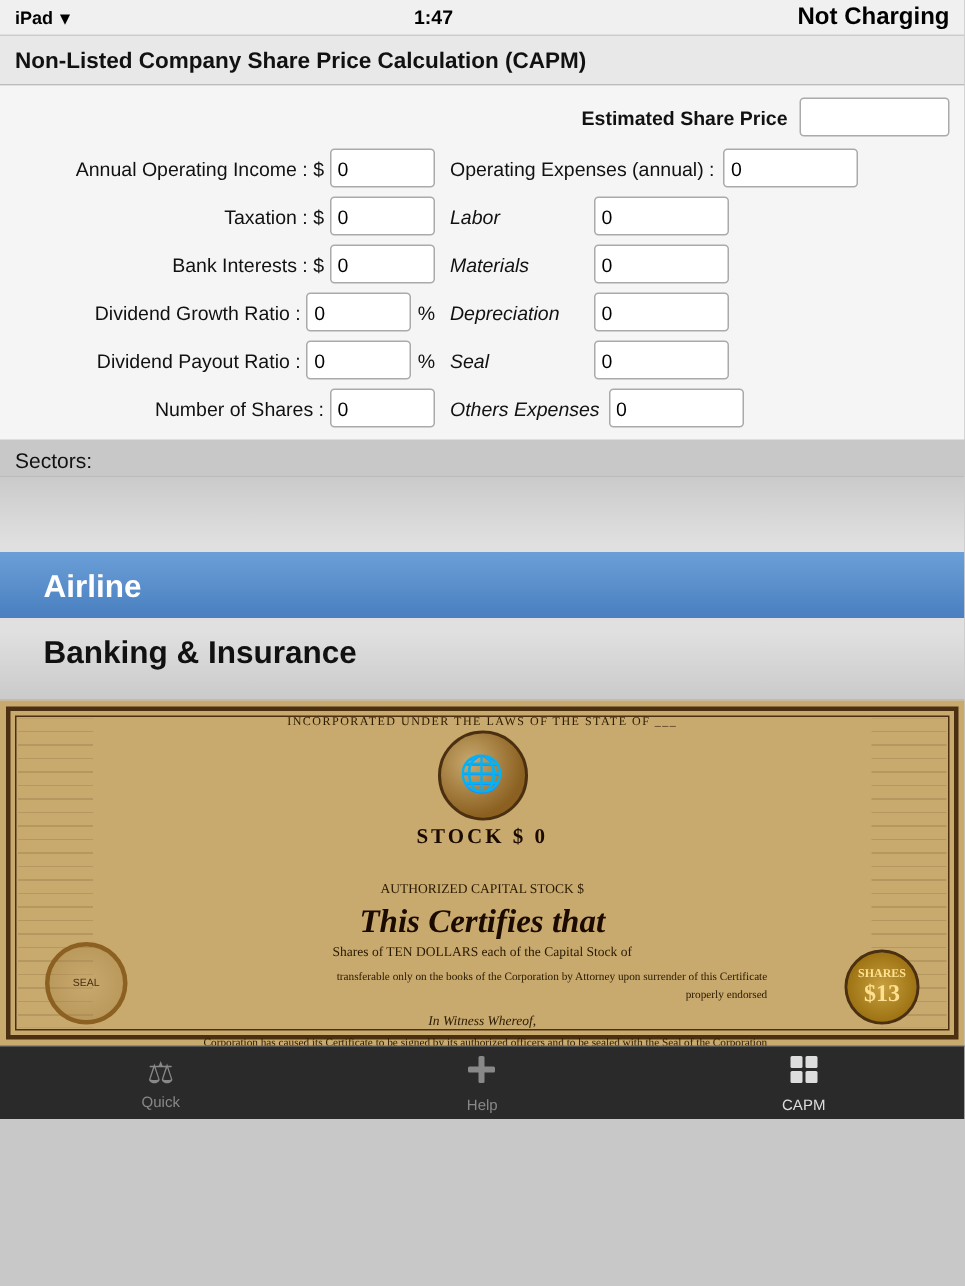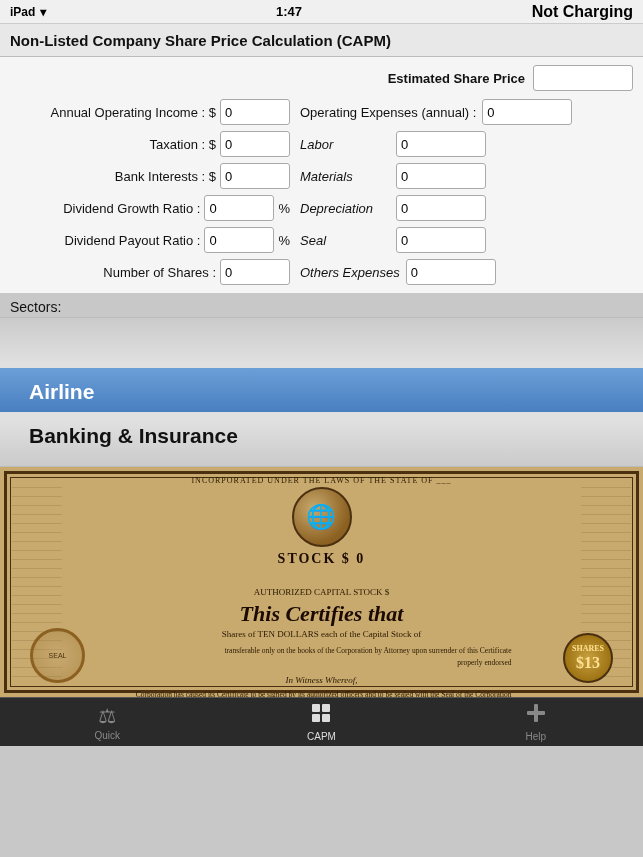--- a/index.html
+++ b/index.html
@@ -554,33 +554,33 @@
       <div>$13</div>
     </div>
   </div>
 </div>
 
 <div class="tab-bar">
   <div class="tab-item">
     <span class="tab-icon">⚖</span>
     <span class="tab-label">Quick</span>
   </div>
+  <div class="tab-item">
+    <span class="tab-icon">
+      <svg width="22" height="22" viewBox="0 0 22 22" fill="none" xmlns="http://www.w3.org/2000/svg">
+        <rect x="9" y="2" width="4" height="18" rx="1" fill="#888"></rect>
+        <rect x="2" y="9" width="18" height="4" rx="1" fill="#888"></rect>
+      </svg>
+    </span>
+    <span class="tab-label">Help</span>
+  </div>
   <div class="tab-item active">
     <span class="tab-icon">
       <svg width="22" height="22" viewBox="0 0 22 22" fill="none" xmlns="http://www.w3.org/2000/svg">
         <rect x="2" y="2" width="8" height="8" rx="1" fill="#ddd"></rect>
         <rect x="12" y="2" width="8" height="8" rx="1" fill="#ddd"></rect>
         <rect x="2" y="12" width="8" height="8" rx="1" fill="#ddd"></rect>
         <rect x="12" y="12" width="8" height="8" rx="1" fill="#ddd"></rect>
       </svg>
     </span>
     <span class="tab-label">CAPM</span>
   </div>
-  <div class="tab-item">
-    <span class="tab-icon">
-      <svg width="22" height="22" viewBox="0 0 22 22" fill="none" xmlns="http://www.w3.org/2000/svg">
-        <rect x="9" y="2" width="4" height="18" rx="1" fill="#888"></rect>
-        <rect x="2" y="9" width="18" height="4" rx="1" fill="#888"></rect>
-      </svg>
-    </span>
-    <span class="tab-label">Help</span>
-  </div>
 </div>
 
 </body></html>

